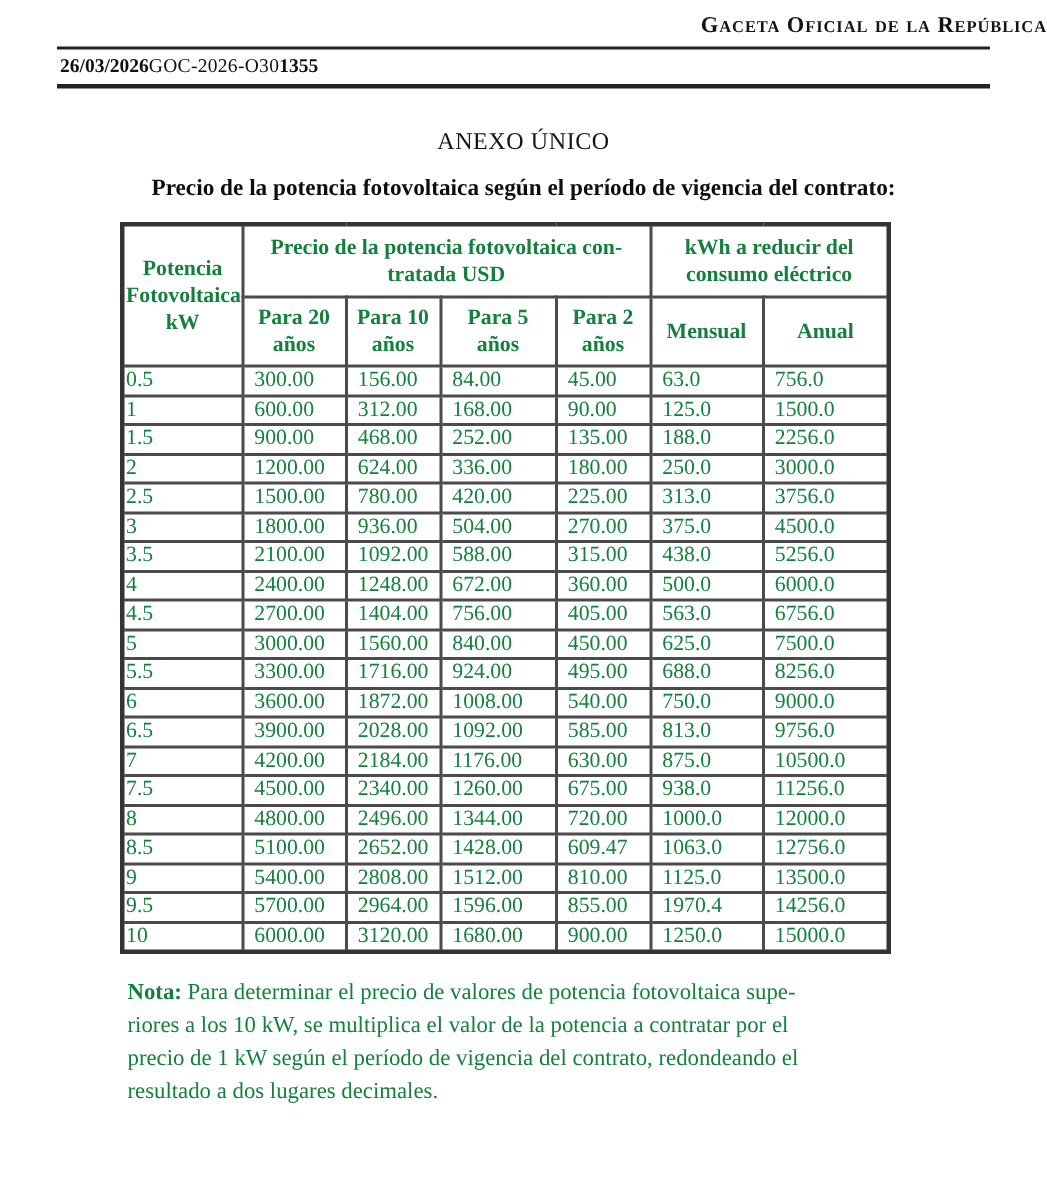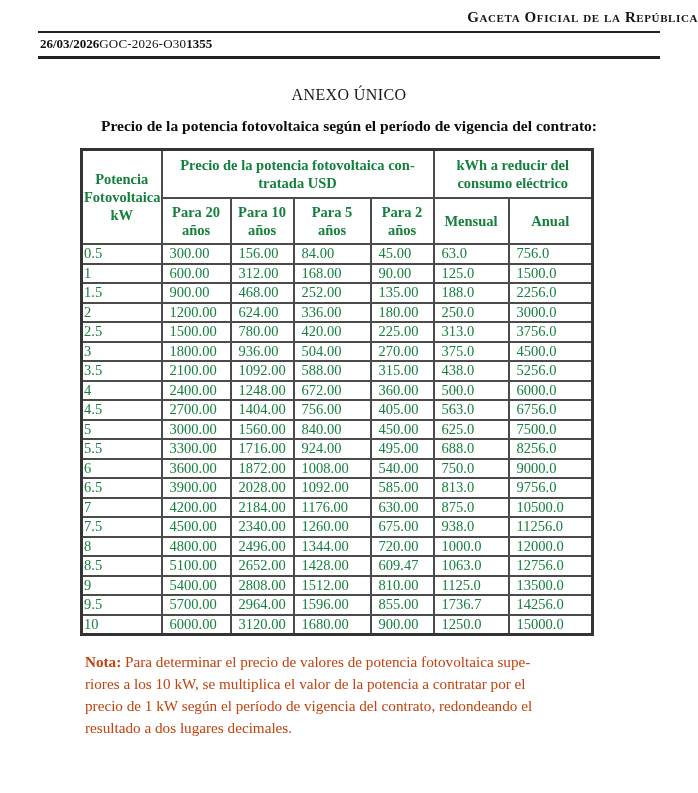--- a/index.html
+++ b/index.html
@@ -39,21 +39,21 @@
   table.price-table{border:3px solid #343434;}
   th.col-head{
     font-weight:bold;text-align:center;vertical-align:middle;
     white-space:pre-line;font-size:14.5px;line-height:1.25;padding:2px 1px;
   }
   thead tr.group-row th{height:42px;}
   thead tr.sub-row th{height:40px;}
   tbody td{height:17.5px;padding:0 2px 0 7px;text-align:left;vertical-align:middle;line-height:1.05;}
   tbody td.c0{text-align:left;padding:0 1px;}
   .note{
-    margin:15px 70px 0 85px;font-size:15.2px;line-height:1.44;color:#c2410c;
+    margin:15px 70px 0 85px;font-size:15.2px;line-height:1.44;color:#15803d;
   }
   .note strong{font-weight:bold;}
   .note .note-text{white-space:pre-line;}
 </style>
 </head>
 <body>
 
 <header>
   <div class="gazette-title">Gaceta Oficial de la República</div>
   <div class="rule thin"></div>
@@ -264,21 +264,21 @@
           <td class="c4">810.00</td>
           <td class="c5">1125.0</td>
           <td class="c6">13500.0</td>
         </tr>
         <tr>
           <td class="c0">9.5</td>
           <td class="c1">5700.00</td>
           <td class="c2">2964.00</td>
           <td class="c3">1596.00</td>
           <td class="c4">855.00</td>
-          <td class="c5">1736.7</td>
+          <td class="c5">1970.4</td>
           <td class="c6">14256.0</td>
         </tr>
         <tr>
           <td class="c0">10</td>
           <td class="c1">6000.00</td>
           <td class="c2">3120.00</td>
           <td class="c3">1680.00</td>
           <td class="c4">900.00</td>
           <td class="c5">1250.0</td>
           <td class="c6">15000.0</td>

